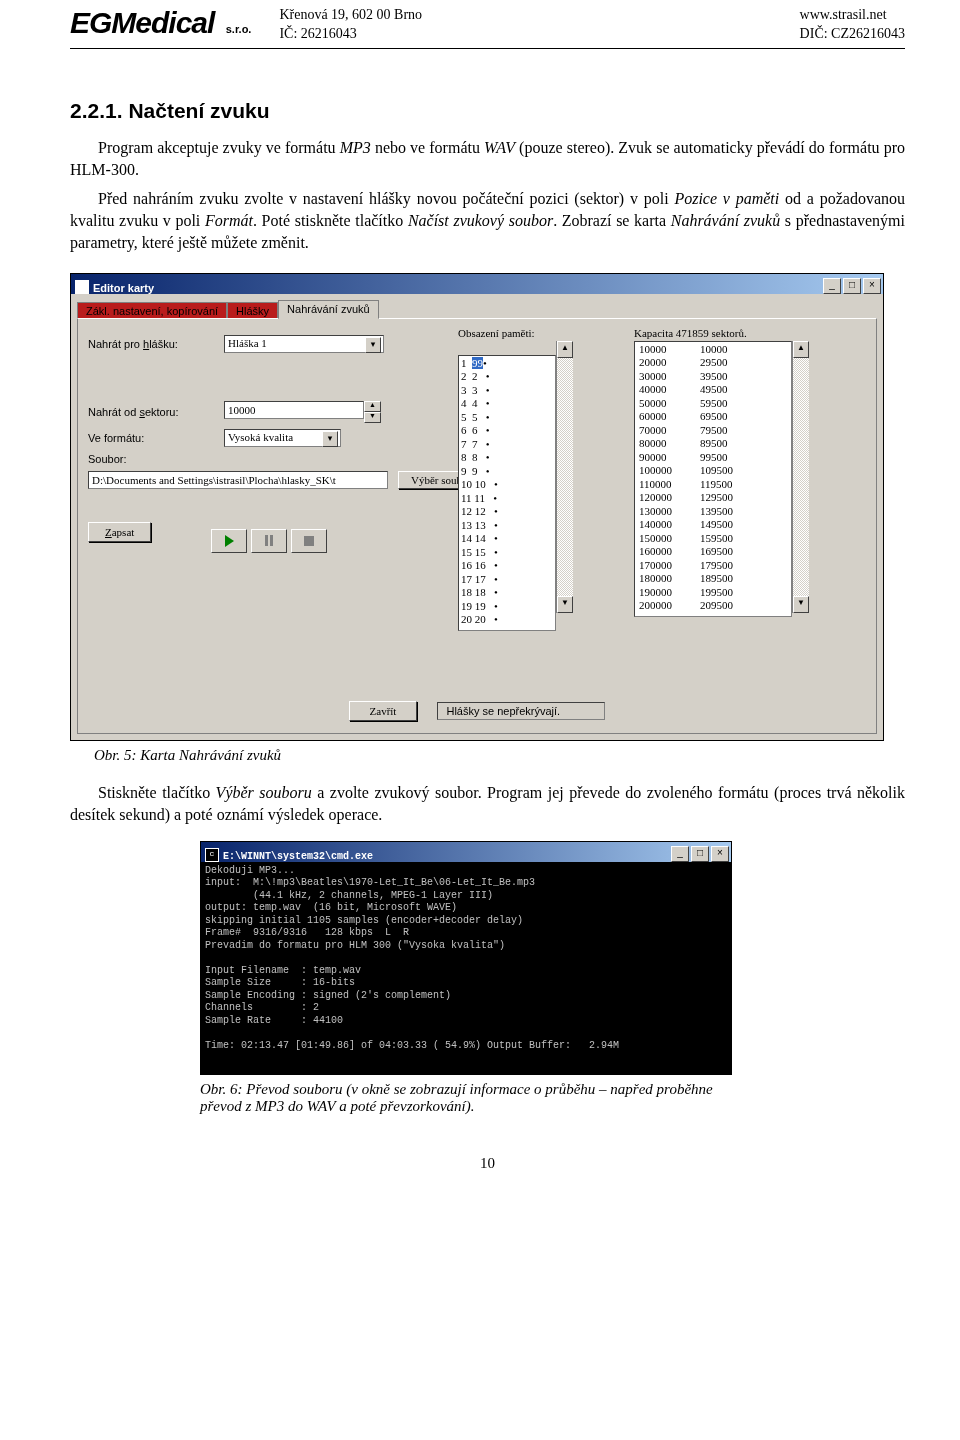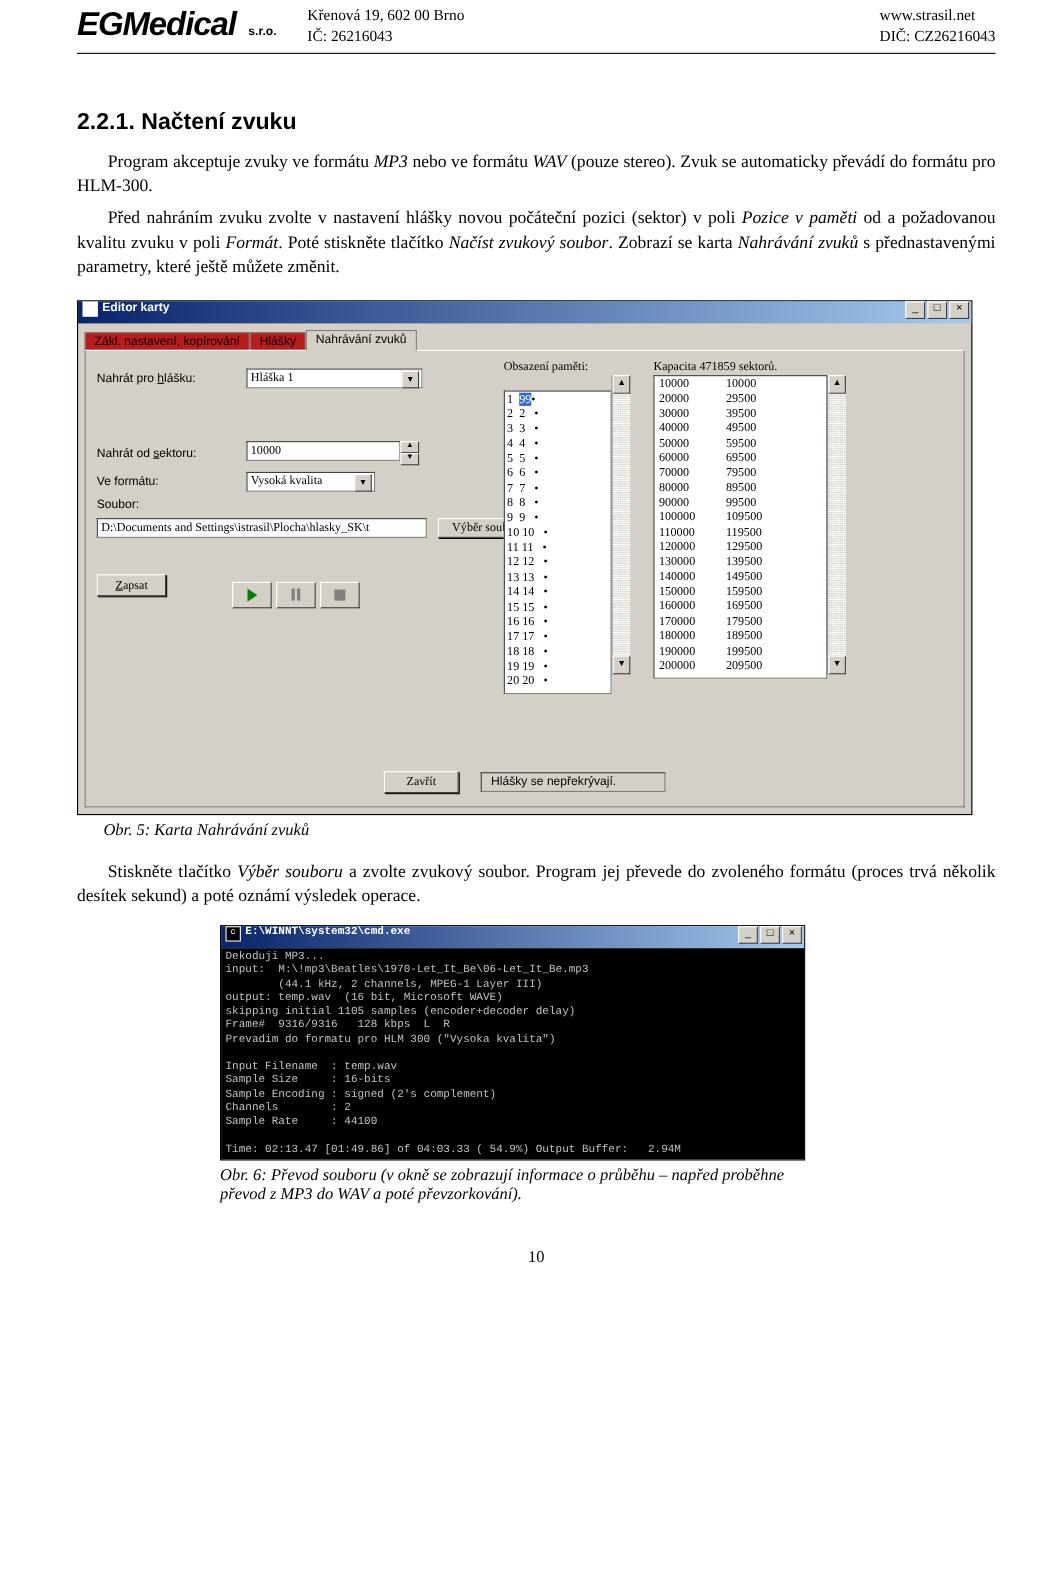--- a/index.html
+++ b/index.html
@@ -11,21 +11,21 @@
   .hdr-col div{line-height:1.35}
   h2{font-family:Arial,sans-serif;font-weight:700;font-size:21px;margin:50px 0 14px}
   .body-text{font-size:16px;line-height:1.4;text-align:justify}
   .body-text p{margin:0 0 6px;text-indent:28px}
   .italic{font-style:italic}
   .caption{font-style:italic;font-size:15px;margin:6px 0 18px 24px}
   .pg-num{text-align:center;font-size:15px;margin-top:40px}
 
   
   .win{margin:18px 0 4px;font-family:Tahoma,Arial,sans-serif;font-size:11px;background:#d4d0c8;border:1px solid #000;width:812px}
-  .titlebar{display:flex;align-items:flex-start;background:linear-gradient(90deg,#08246b,#a6caf0);color:#fff;height:20px;padding:0 2px 0 4px}
+  .titlebar{display:flex;align-items:flex-end;background:linear-gradient(90deg,#08246b,#a6caf0);color:#fff;height:20px;padding:0 2px 0 4px}
   .titlebar .ico{width:14px;height:14px;background:#fff;margin-right:4px;display:inline-block}
   .titlebar .ttl{flex:1;font-weight:700}
   .tbtn{width:16px;height:14px;background:#d4d0c8;border:1px solid #fff;border-right-color:#404040;border-bottom-color:#404040;margin-left:2px;color:#000;font-size:10px;line-height:12px;text-align:center;font-family:Arial}
   .win-body{padding:6px}
   .tabs{display:flex}
   .tab{padding:2px 8px;border:1px solid #808080;border-bottom:none;background:#d4d0c8}
   .tab.active{background:#d4d0c8;border-bottom:1px solid #d4d0c8;position:relative;z-index:2}
   .tab.inactive{background:#b91c1c;margin-top:2px}
   .tabpage{border:1px solid #808080;border-top:1px solid #fff;margin-top:-1px;padding:10px 10px 14px;background:#d4d0c8;min-height:390px;position:relative}
   .row{display:flex;align-items:center;margin:6px 0}
@@ -38,39 +38,39 @@
   .textin.num{width:140px}
   .spinbtns{display:flex;flex-direction:column}
   .sbtn{width:15px;height:9px;background:#d4d0c8;border:1px solid #fff;border-right-color:#404040;border-bottom-color:#404040;font-size:7px;text-align:center;line-height:6px}
   .btn{background:#d4d0c8;border:1px solid #fff;border-right-color:#404040;border-bottom-color:#404040;padding:2px 12px;font:11px Tahoma;box-shadow:1px 1px 0 #000}
   .filebox{width:300px}
   .media{display:flex;gap:4px;margin-top:18px}
   .mbtn{width:34px;height:22px;background:#d4d0c8;border:1px solid #fff;border-right-color:#404040;border-bottom-color:#404040;display:flex;align-items:center;justify-content:center}
   .tri-play{width:0;height:0;border-left:9px solid #008000;border-top:6px solid transparent;border-bottom:6px solid transparent}
   .pauseb{display:flex;gap:2px}.pauseb span{width:3px;height:11px;background:#808080}
   .stopb{width:10px;height:10px;background:#808080}
-  .right{position:absolute;top:8px;left:380px;display:flex;gap:21px}
+  .right{position:absolute;top:8px;left:380px;display:flex;gap:61px}
   .mem-col{font:11px Tahoma}
   .mem-list{background:#fff;border:1px solid #808080;border-top-color:#404040;border-left-color:#404040;width:92px;height:272px;padding:1px 2px;overflow:hidden;margin-top:16px}
   .mem-list div{line-height:13.5px;white-space:pre}
   .mem-list .hl{background:#316ac5;color:#fff}
   .capcol{font:11px Tahoma}
   .caplist{background:#fff;border:1px solid #808080;border-top-color:#404040;border-left-color:#404040;width:148px;height:272px;padding:1px 4px;margin-top:2px;display:flex;gap:28px}
   .caplist .c{line-height:13.5px}
   .scrollbar{width:16px;background:#d4d0c8;border-left:1px solid #808080;display:flex;flex-direction:column}
   .scrollbar .ar{height:15px;background:#d4d0c8;border:1px solid #fff;border-right-color:#404040;border-bottom-color:#404040;text-align:center;font-size:8px;line-height:12px}
   .scrollbar .track{flex:1;background:repeating-conic-gradient(#d4d0c8 0 25%,#fff 0 50%) 0/2px 2px}
   .footer-row{position:absolute;bottom:12px;left:0;right:0;display:flex;align-items:center;justify-content:center;gap:20px}
   .infob{border:1px solid #808080;border-top-color:#404040;border-left-color:#404040;background:#d4d0c8;padding:2px 8px;width:150px}
 
   
   .cmd{width:530px;margin:14px 0 4px 130px;border:1px solid #000;font-family:"Lucida Console","Courier New",monospace;font-size:10px}
   .cmd .titlebar{background:linear-gradient(90deg,#08246b,#a6caf0)}
   .cmd .titlebar .ico{background:#000;border:1px solid #fff;width:12px;height:12px;font-size:8px;color:#fff;text-align:center;line-height:10px}
-  .cmd-body{background:#000;color:#c0c0c0;padding:3px 4px 2px;white-space:pre;line-height:1.25;overflow:hidden}
+  .cmd-body{background:#000;color:#c0c0c0;padding:3px 4px 22px;white-space:pre;line-height:1.25;overflow:hidden}
 </style>
 </head>
 <body>
 <div class="page">
 
 <div class="hdr">
   <div class="logo">
     <span>EGMedical</span>
     <span class="sub">s.r.o.</span>
   </div>

